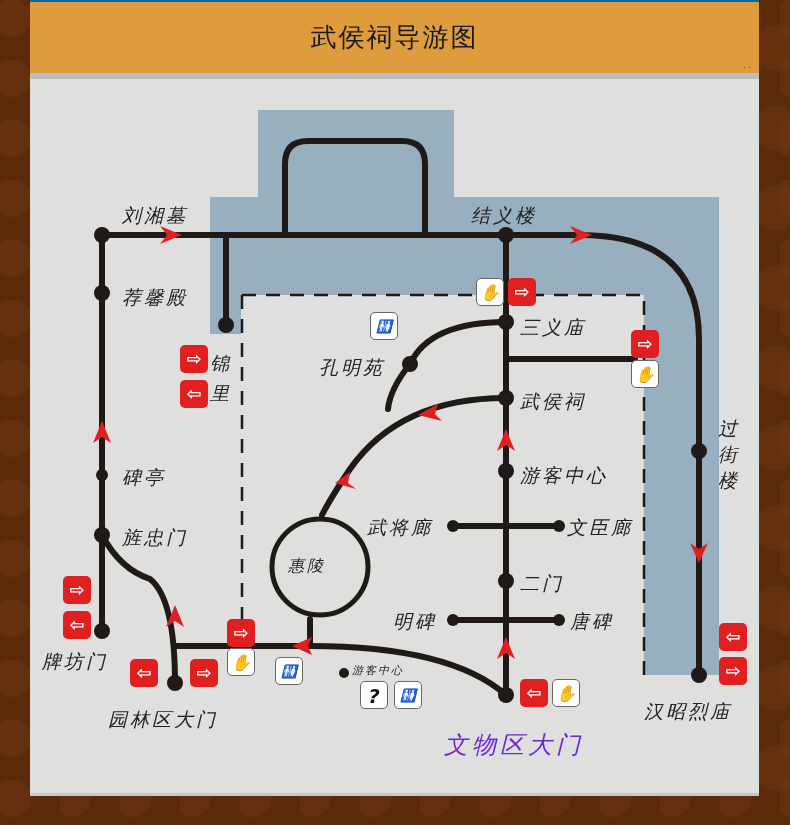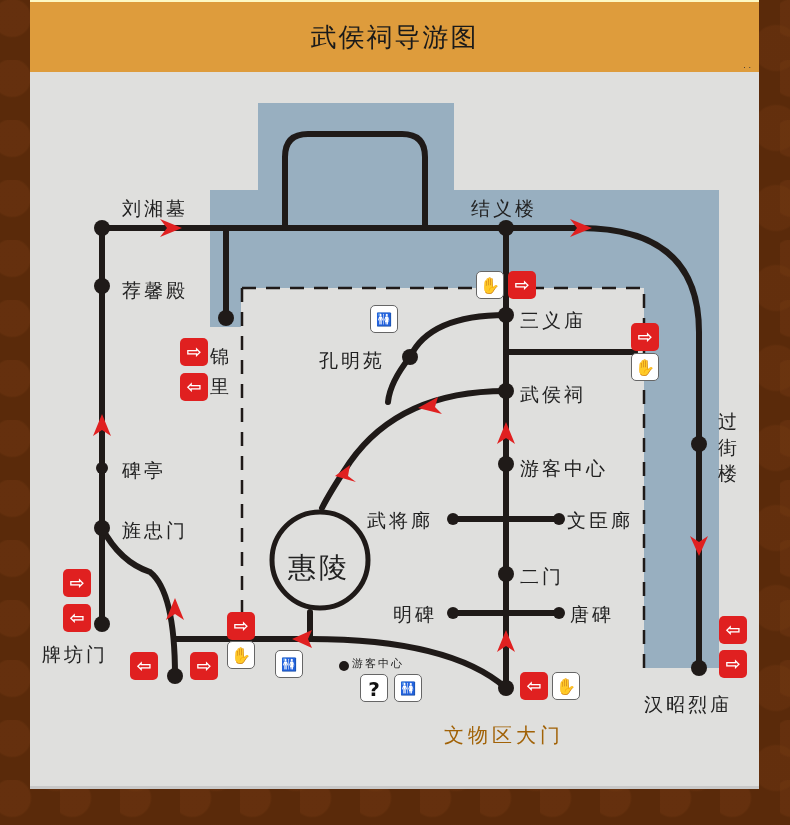--- a/index.html
+++ b/index.html
@@ -9,37 +9,38 @@
     background-image:
       radial-gradient(circle at 20% 30%, rgba(120,60,20,0.35) 0 18px, transparent 20px),
       radial-gradient(circle at 70% 60%, rgba(120,60,20,0.30) 0 22px, transparent 24px);
     background-size: 60px 60px, 80px 80px;
     font-family: "DejaVu Sans", sans-serif;
     position: relative;
   }
   .header {
     position: absolute; left: 30px; top: 0; width: 729px; height: 72px;
     background: #de9c3c;
-    border-top: 2px solid #fef9c3;
+    border-top: 2px solid #0369a1;
   }
   .title {
     position: absolute; left: 0; right: 0; top: 18px;
     text-align: center; font-size: 26px; color: #1a1a1a;
     font-family: "DejaVu Serif", serif; letter-spacing: 2px;
   }
   .header-dots { position: absolute; right: 8px; bottom: 4px; font-size: 8px; color: #333; }
   .header-sep { position: absolute; left: 30px; top: 73px; width: 729px; height: 6px; background: #bdbdbd; }
   .panel {
-    position: absolute; left: 30px; top: 72px; width: 729px; height: 714px;
+    position: absolute; left: 30px; top: 79px; width: 729px; height: 714px;
     background: #dfdfdd;
     border-bottom: 3px solid #c8c8c8;
+    font-style: italic;
   }
   svg.map { position: absolute; left: 0; top: 0; }
   .lbl { position: absolute; font-size: 19px; color: #222; letter-spacing: 3px; white-space: nowrap; }
-  .lbl-red { color: #a16207; font-size: 20px; letter-spacing: 4px; }
+  .lbl-red { color: #6d28d9; font-size: 24px; letter-spacing: 4px; }
   .vert { width: 22px; white-space: normal; line-height: 26px; letter-spacing: 0; }
   .icon-exit {
     position: absolute; width: 28px; height: 28px; background: #e02020; border-radius: 5px;
     color: #fff; font-size: 18px; line-height: 28px; text-align: center; font-weight: bold;
   }
   .icon-white {
     position: absolute; width: 28px; height: 28px; background: #fff; border: 1px solid #666;
     border-radius: 5px; color: #111; font-size: 16px; line-height: 28px; text-align: center; box-sizing: border-box;
   }
 </style>
@@ -128,25 +129,26 @@
   <div class="lbl" style="left:180px;top:272px">锦</div>
   <div class="lbl" style="left:180px;top:302px">里</div>
   <div class="lbl" style="left:490px;top:236px">三义庙</div>
   <div class="lbl" style="left:289px;top:276px">孔明苑</div>
   <div class="lbl" style="left:490px;top:310px">武侯祠</div>
   <div class="lbl" style="left:92px;top:386px">碑亭</div>
   <div class="lbl" style="left:490px;top:384px">游客中心</div>
   <div class="lbl" style="left:92px;top:446px">旌忠门</div>
   <div class="lbl" style="left:337px;top:436px">武将廊</div>
   <div class="lbl" style="left:537px;top:436px">文臣廊</div>
-  <div class="lbl" style="left:258px;top:477px;font-size:28px">惠陵</div>
+  <div class="lbl" style="left:258px;top:477px;font-size:16px">惠陵</div>
   <div class="lbl" style="left:490px;top:492px">二门</div>
   <div class="lbl" style="left:363px;top:530px">明碑</div>
   <div class="lbl" style="left:540px;top:530px">唐碑</div>
   <div class="lbl" style="left:12px;top:570px">牌坊门</div>
+  <div class="lbl" style="left:78px;top:628px">园林区大门</div>
   <div class="lbl" style="left:322px;top:584px;font-size:11px;letter-spacing:2px">游客中心</div>
   <div class="lbl lbl-red" style="left:414px;top:650px">文物区大门</div>
   <div class="lbl" style="left:614px;top:620px">汉昭烈庙</div>
   <div class="lbl vert" style="left:688px;top:336px">过街楼</div>
 
   <div class="icon-exit" style="left:150px;top:266px">⇨</div>
   <div class="icon-exit" style="left:150px;top:301px">⇦</div>
   <div class="icon-exit" style="left:478px;top:199px">⇨</div>
   <div class="icon-white" style="left:446px;top:199px">✋</div>
   <div class="icon-exit" style="left:601px;top:251px">⇨</div>

